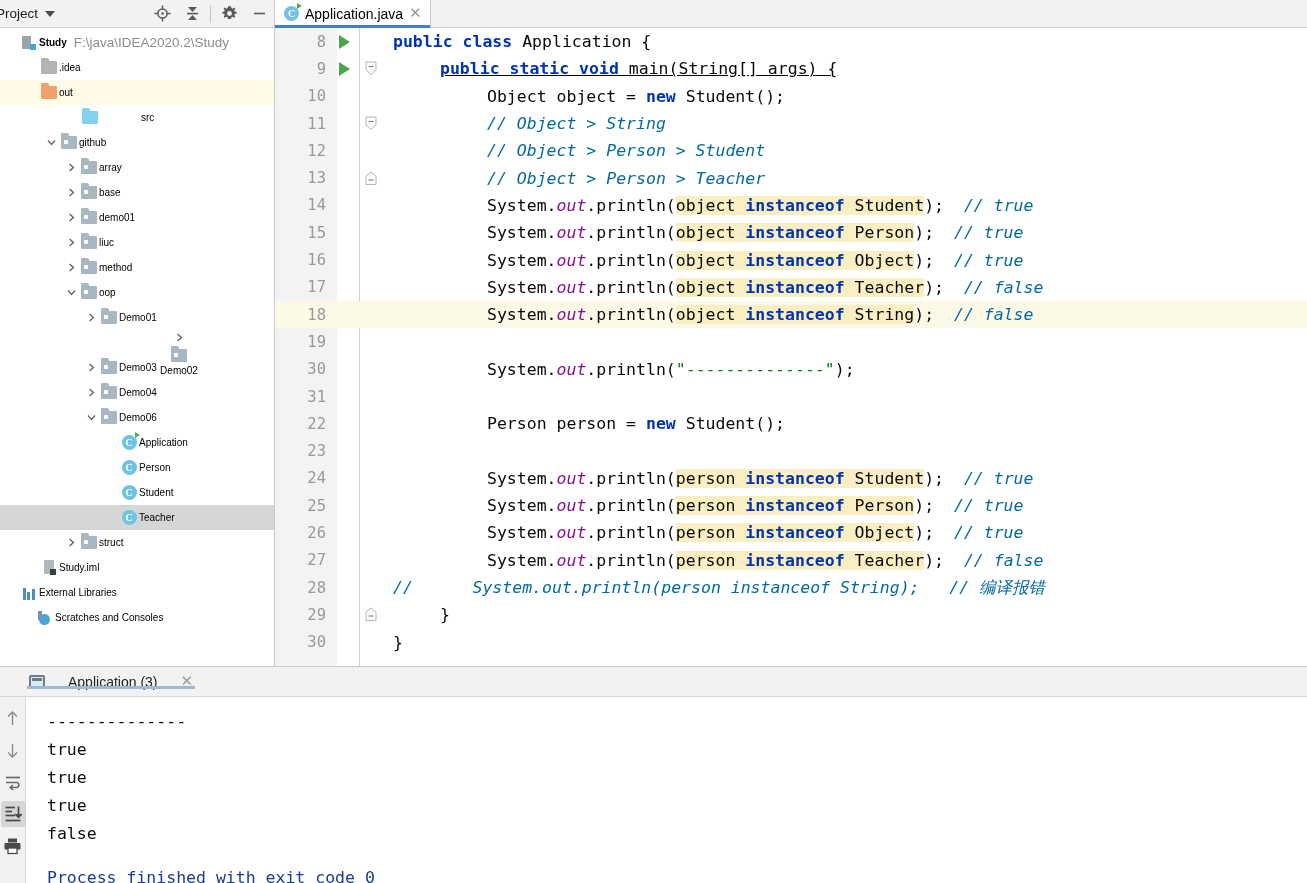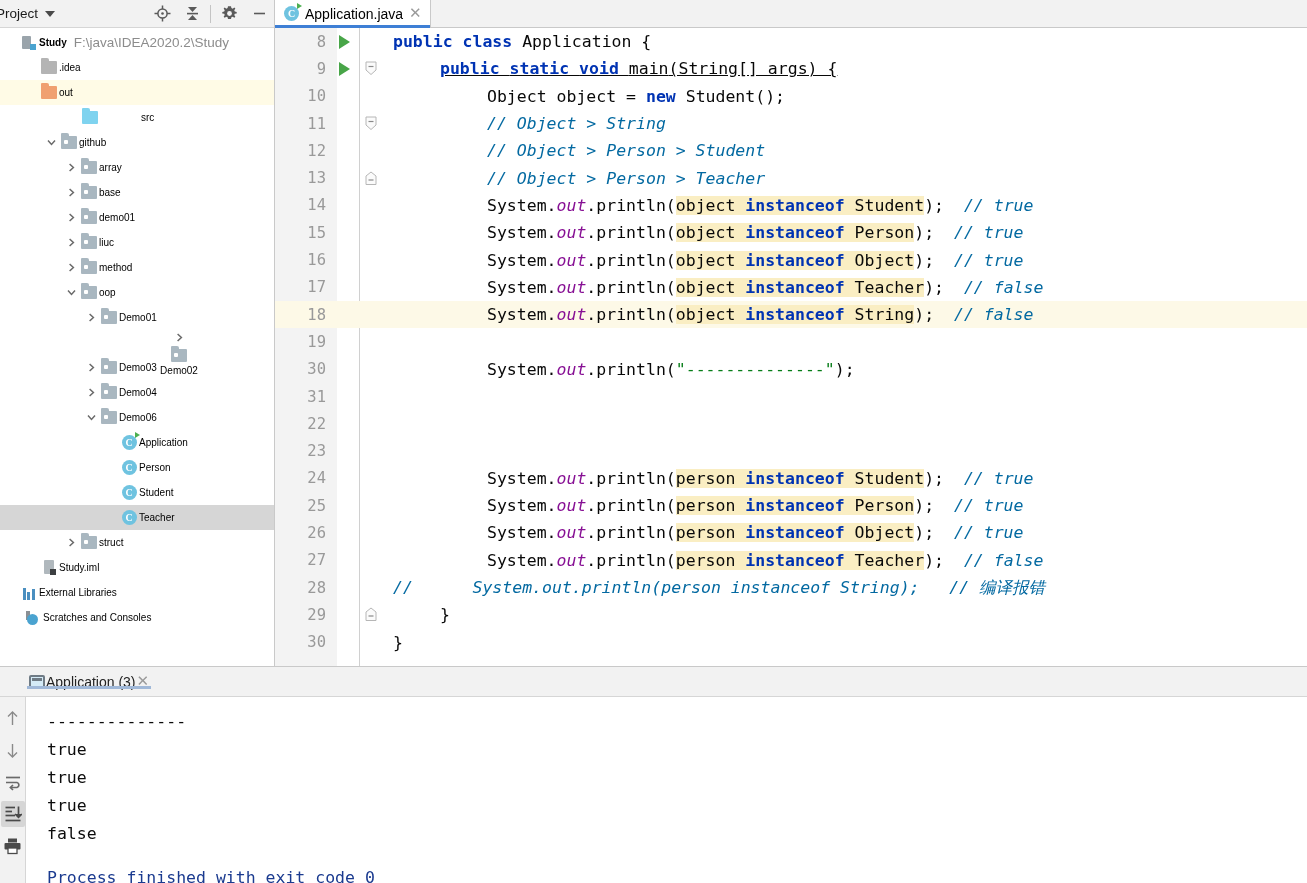--- a/index.html
+++ b/index.html
@@ -204,21 +204,21 @@
     background: #ffffff;
     border-top: 1px solid #c9c9c9;
   }
   #console-tabbar {
     height: 30px; background: #f2f2f2;
     display: flex; align-items: center;
     border-bottom: 1px solid #d6d6d6;
     padding-left: 22px;
   }
   #console-tab {
-    display: flex; align-items: center; gap: 1px;
+    display: flex; align-items: center; gap: 23px;
     height: 14px; padding: 0 7px;
     position: relative;
   }
   #console-tab::after {
     content: ""; position: absolute; left: 5px; right: 5px; bottom: 0;
     height: 3px; background: #a0b8d8;
   }
   .console-tab-label { font-size: 14px; color: #222; }
   .console-run-icon {
     width: 16px; height: 14px; border: 2px solid #6f7b85; border-radius: 2px;
@@ -536,21 +536,21 @@
           <span class="arrow none"></span>
           <span class="ticon">
             <span class="lib-icon">
               <i style="height:12px"></i>
               <i style="height:8px"></i>
               <i style="height:11px"></i>
             </span>
           </span>
           <span class="tlabel">External Libraries</span>
         </div>
-        <div class="tree-row" style="padding-left: 8px;">
+        <div class="tree-row" style="padding-left: 20px;">
           <span class="arrow none"></span>
           <span class="ticon">
             <span class="scr-icon">
               <span class="b"></span>
               <span class="c"></span>
             </span>
           </span>
           <span class="tlabel">Scratches and Consoles</span>
         </div>
       </div>
@@ -585,21 +585,21 @@
                 <line x1="4.5" y1="9" x2="9.5" y2="9" stroke="#8a8a8a" stroke-width="1.2"></line>
               </svg></span><span class="code-text" style="padding-left: 104px;"><span class="cmt">// Object &gt; Person &gt; Teacher</span></span></div>
           <div class="code-row"><span class="ln">14</span><span class="gut-run"></span><span class="gut-fold"></span><span class="code-text" style="padding-left: 104px;"><span class="plain">System.</span><span class="stat">out</span><span class="plain">.println(</span><span class="hl">object </span><span class="hl kw">instanceof </span><span class="hl">Student</span><span class="plain">);  </span><span class="cmt">// true</span></span></div>
           <div class="code-row"><span class="ln">15</span><span class="gut-run"></span><span class="gut-fold"></span><span class="code-text" style="padding-left: 104px;"><span class="plain">System.</span><span class="stat">out</span><span class="plain">.println(</span><span class="hl">object </span><span class="hl kw">instanceof </span><span class="hl">Person</span><span class="plain">);  </span><span class="cmt">// true</span></span></div>
           <div class="code-row"><span class="ln">16</span><span class="gut-run"></span><span class="gut-fold"></span><span class="code-text" style="padding-left: 104px;"><span class="plain">System.</span><span class="stat">out</span><span class="plain">.println(</span><span class="hl">object </span><span class="hl kw">instanceof </span><span class="hl">Object</span><span class="plain">);  </span><span class="cmt">// true</span></span></div>
           <div class="code-row"><span class="ln">17</span><span class="gut-run"></span><span class="gut-fold"></span><span class="code-text" style="padding-left: 104px;"><span class="plain">System.</span><span class="stat">out</span><span class="plain">.println(</span><span class="hl">object </span><span class="hl kw">instanceof </span><span class="hl">Teacher</span><span class="plain">);  </span><span class="cmt">// false</span></span></div>
           <div class="code-row current"><span class="ln">18</span><span class="gut-run"></span><span class="gut-fold"></span><span class="code-text" style="padding-left: 104px;"><span class="plain">System.</span><span class="stat">out</span><span class="plain">.println(</span><span class="hl">object </span><span class="hl kw">instanceof </span><span class="hl">String</span><span class="plain">);  </span><span class="cmt">// false</span></span></div>
           <div class="code-row"><span class="ln">19</span><span class="gut-run"></span><span class="gut-fold"></span><span class="code-text" style="padding-left: 10px;"></span></div>
           <div class="code-row"><span class="ln">30</span><span class="gut-run"></span><span class="gut-fold"></span><span class="code-text" style="padding-left: 104px;"><span class="plain">System.</span><span class="stat">out</span><span class="plain">.println(</span><span class="str">"--------------"</span><span class="plain">);</span></span></div>
           <div class="code-row"><span class="ln">31</span><span class="gut-run"></span><span class="gut-fold"></span><span class="code-text" style="padding-left: 10px;"></span></div>
-          <div class="code-row"><span class="ln">22</span><span class="gut-run"></span><span class="gut-fold"></span></div>
+          <div class="code-row"><span class="ln">22</span><span class="gut-run"></span><span class="gut-fold"></span><span class="code-text" style="padding-left: 104px;"><span class="plain">Person person = </span><span class="kw">new </span><span class="plain">Student();</span></span></div>
           <div class="code-row"><span class="ln">23</span><span class="gut-run"></span><span class="gut-fold"></span><span class="code-text" style="padding-left: 10px;"></span></div>
           <div class="code-row"><span class="ln">24</span><span class="gut-run"></span><span class="gut-fold"></span><span class="code-text" style="padding-left: 104px;"><span class="plain">System.</span><span class="stat">out</span><span class="plain">.println(</span><span class="hl">person </span><span class="hl kw">instanceof </span><span class="hl">Student</span><span class="plain">);  </span><span class="cmt">// true</span></span></div>
           <div class="code-row"><span class="ln">25</span><span class="gut-run"></span><span class="gut-fold"></span><span class="code-text" style="padding-left: 104px;"><span class="plain">System.</span><span class="stat">out</span><span class="plain">.println(</span><span class="hl">person </span><span class="hl kw">instanceof </span><span class="hl">Person</span><span class="plain">);  </span><span class="cmt">// true</span></span></div>
           <div class="code-row"><span class="ln">26</span><span class="gut-run"></span><span class="gut-fold"></span><span class="code-text" style="padding-left: 104px;"><span class="plain">System.</span><span class="stat">out</span><span class="plain">.println(</span><span class="hl">person </span><span class="hl kw">instanceof </span><span class="hl">Object</span><span class="plain">);  </span><span class="cmt">// true</span></span></div>
           <div class="code-row"><span class="ln">27</span><span class="gut-run"></span><span class="gut-fold"></span><span class="code-text" style="padding-left: 104px;"><span class="plain">System.</span><span class="stat">out</span><span class="plain">.println(</span><span class="hl">person </span><span class="hl kw">instanceof </span><span class="hl">Teacher</span><span class="plain">);  </span><span class="cmt">// false</span></span></div>
           <div class="code-row"><span class="ln">28</span><span class="gut-run"></span><span class="gut-fold"></span><span class="code-text" style="padding-left: 10px;"><span class="cmt">//      System.out.println(person instanceof String);   // 编译报错</span></span></div>
           <div class="code-row"><span class="ln">29</span><span class="gut-run"></span><span class="gut-fold"><svg width="14" height="15" viewBox="0 0 14 15">
                 <path d="M2 13.5 H12 V5 L7 1 L2 5 Z" fill="#fbfbfb" stroke="#b6b6b6" stroke-width="1"></path>
                 <line x1="4.5" y1="9" x2="9.5" y2="9" stroke="#8a8a8a" stroke-width="1.2"></line>
               </svg></span><span class="code-text" style="padding-left: 57px;"><span class="plain">}</span></span></div>

